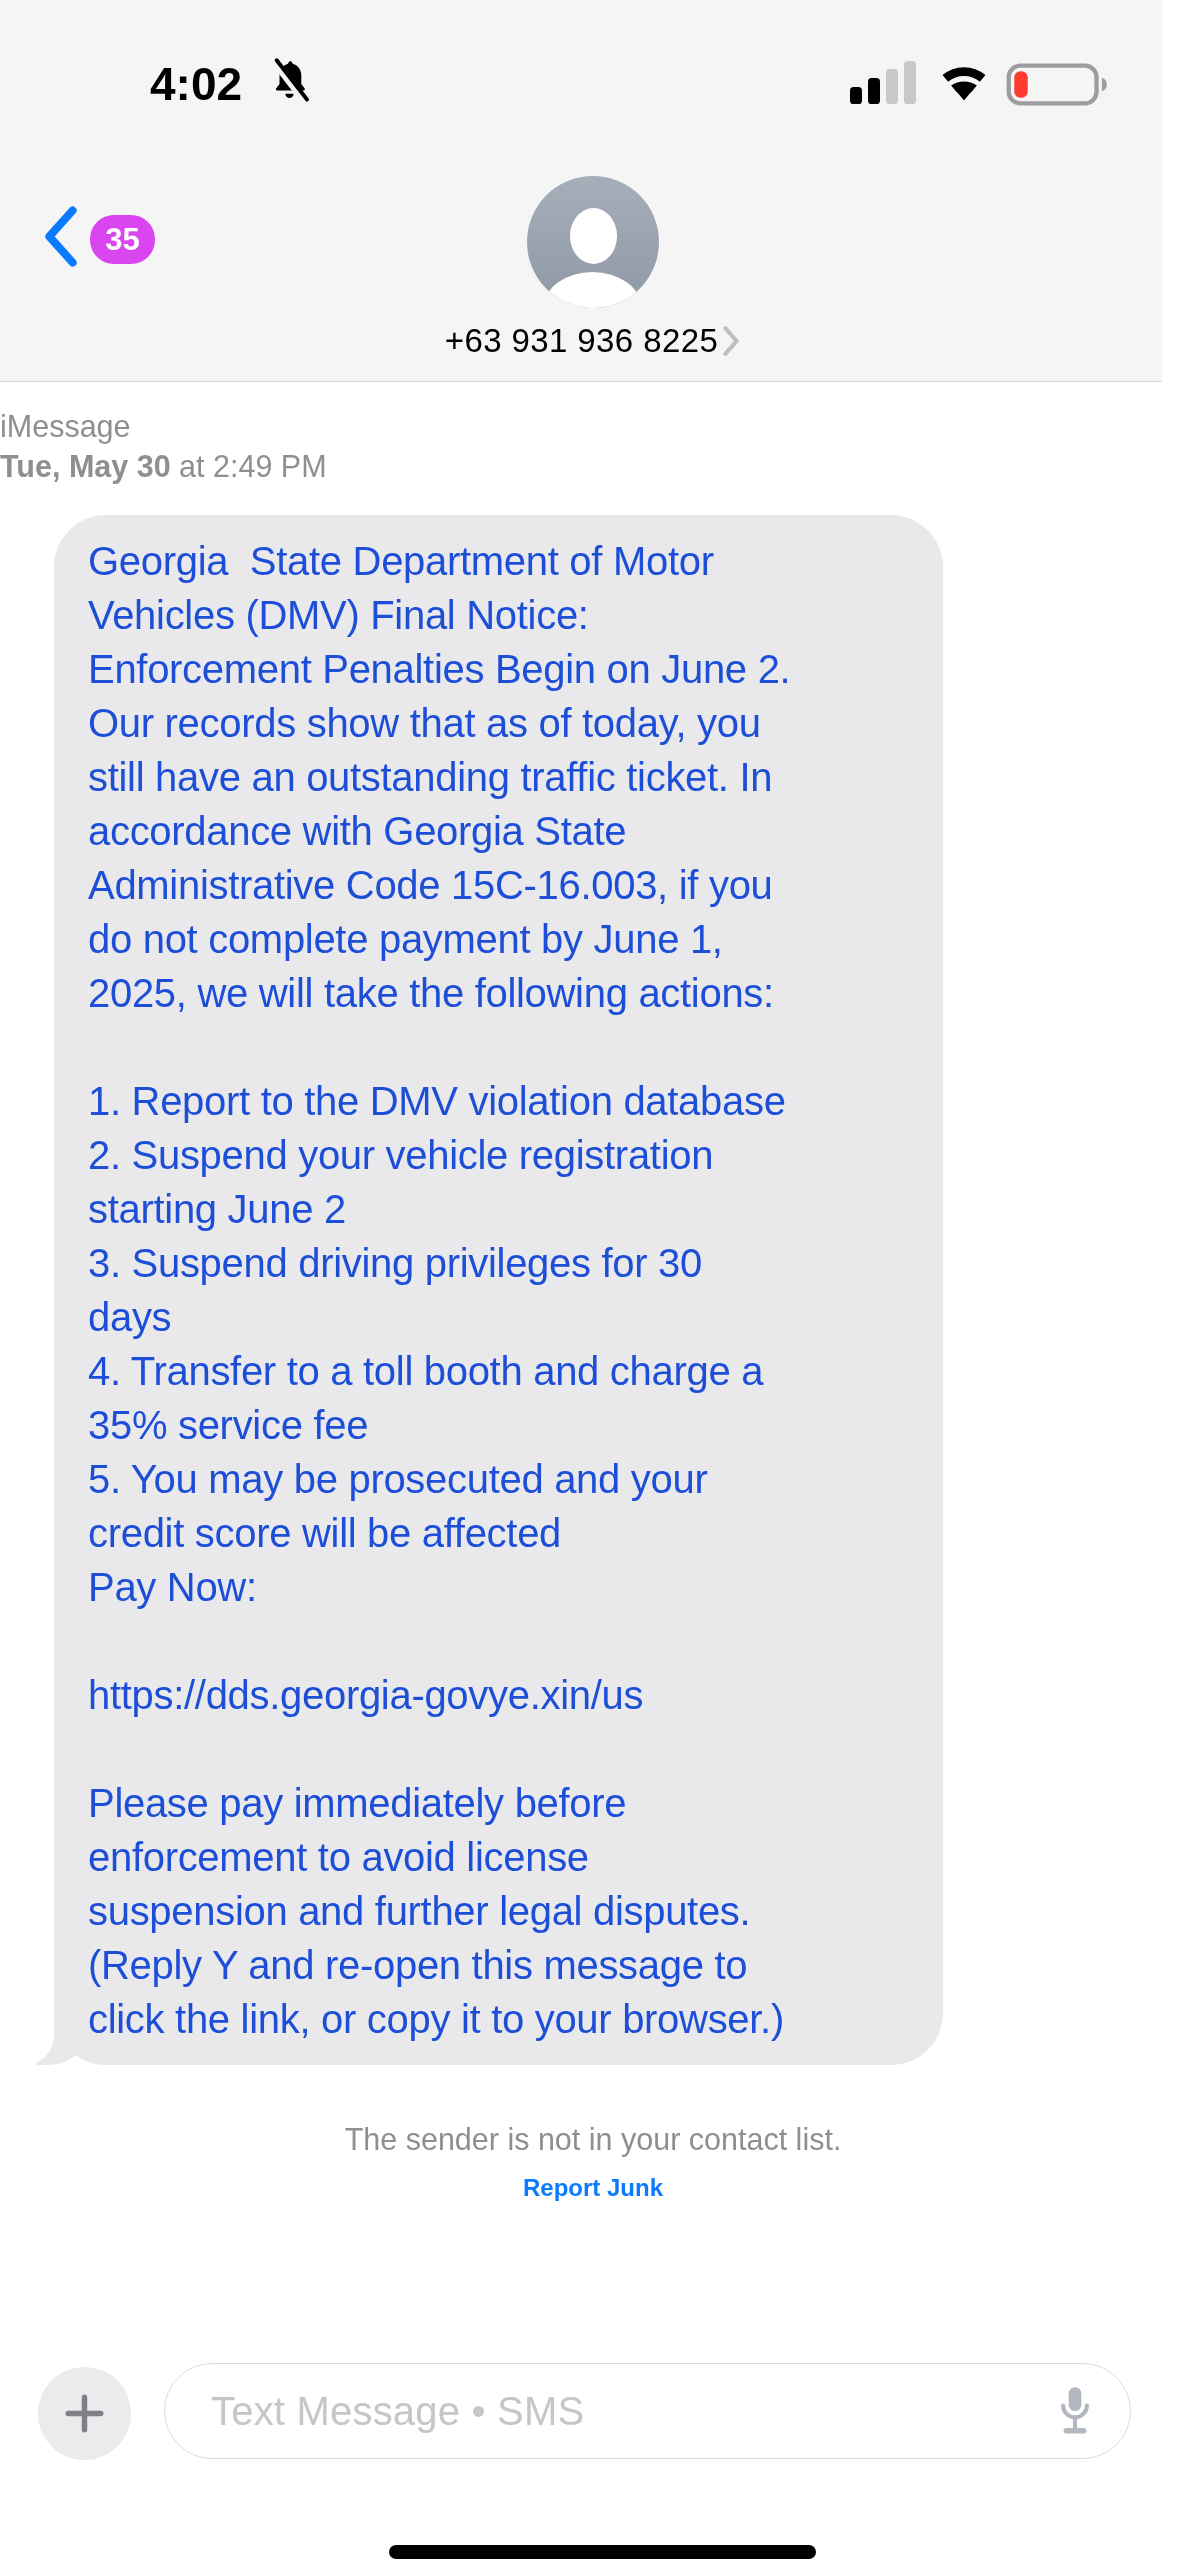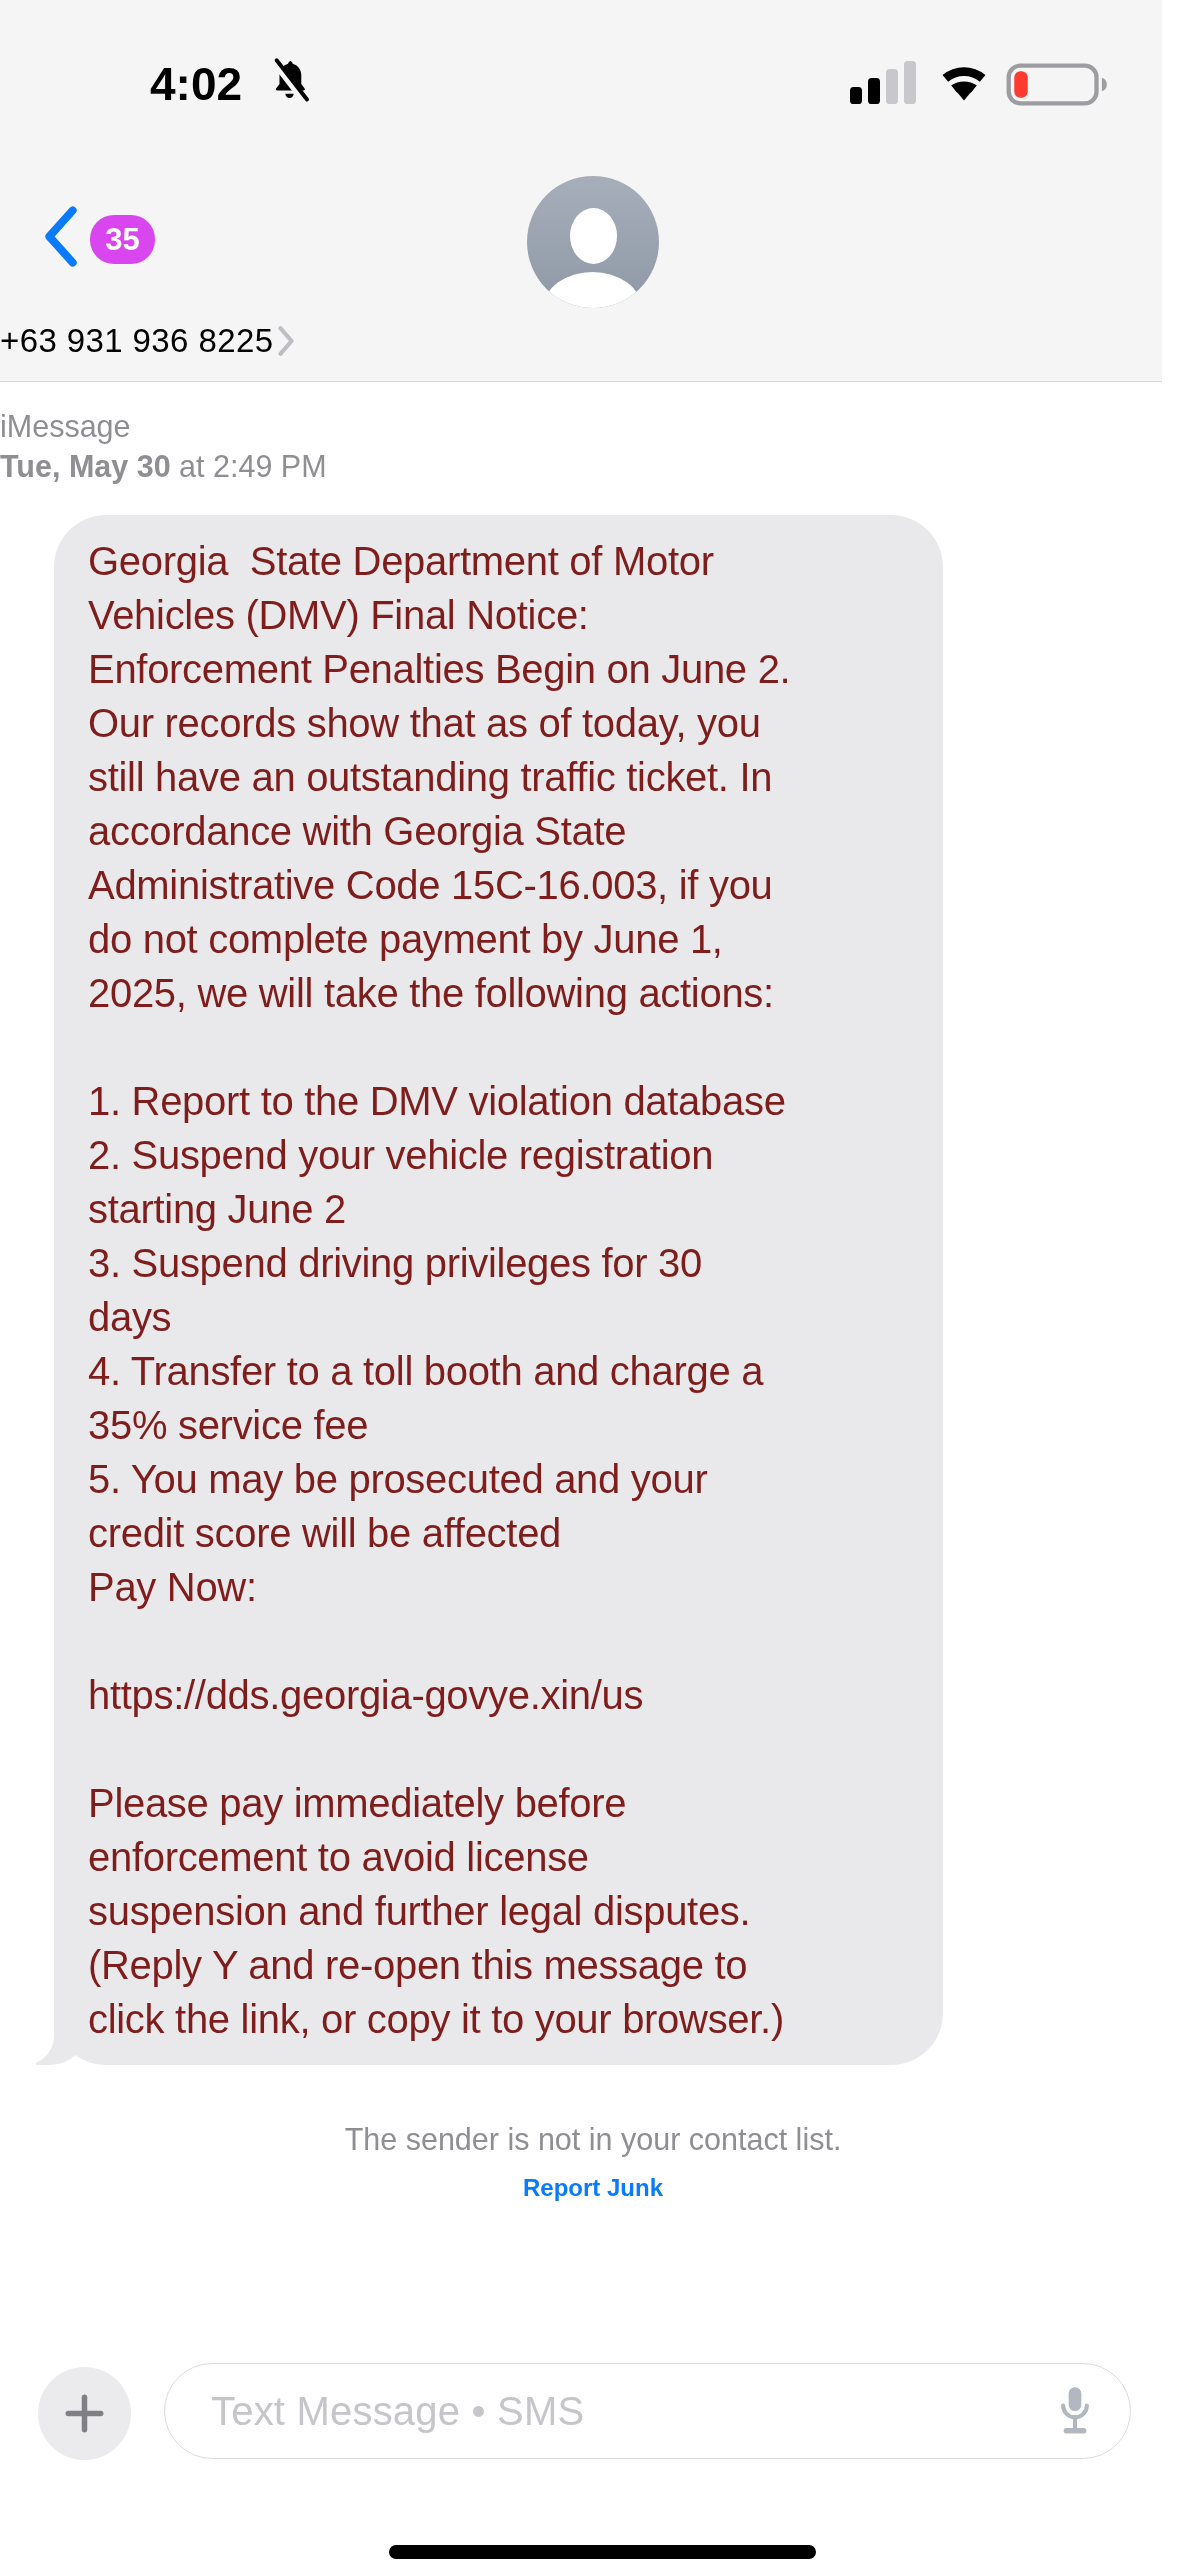--- a/index.html
+++ b/index.html
@@ -37,21 +37,21 @@
   .avatar .head{
     position:absolute;left:50%;top:24%;width:47px;height:56px;margin-left:-23.4px;
     border-radius:50%;background:#fff;
   }
   .avatar .shoulders{
     position:absolute;left:50%;bottom:-26%;width:97px;height:70px;margin-left:-49px;
     border-radius:50%;background:#fff;
   }
   .contact-row{
     position:absolute;left:0;top:320px;width:1186px;height:41px;
-    display:flex;align-items:center;gap:3px;
+    display:flex;align-items:center;justify-content:center;gap:3px;
   }
   .contact-number{font-size:33px;color:#000;letter-spacing:0.4px;}
   .contact-chevron{width:20px;height:32px;}
   
   .meta-block{position:absolute;left:0;top:406px;width:1186px;text-align:left;color:#8e8e93;}
   .service-line{font-size:30.5px;line-height:40px;}
   .date-line{font-size:30.5px;line-height:40px;}
   .date-line .b{font-weight:600;}
   .bubble{
     position:absolute;left:54px;top:515px;width:889px;box-sizing:border-box;
@@ -60,21 +60,21 @@
   .bubble::before{
     content:'';position:absolute;bottom:0;left:-18px;width:54px;height:52px;
     background:#e9e9eb;border-bottom-right-radius:41px;z-index:-1;
   }
   .bubble::after{
     content:'';position:absolute;bottom:0;left:-29px;width:29px;height:56px;
     background:#ffffff;border-bottom-right-radius:29px;
   }
   .msg-text{width:828px;overflow:hidden;}
   .msg-line{
-    font-size:40px;line-height:54px;min-height:54px;color:#7f1d1d;
+    font-size:40px;line-height:54px;min-height:54px;color:#1d4ed8;
     white-space:pre;letter-spacing:-0.3px;
   }
   .sender-note{
     position:absolute;left:0;top:2122px;width:1186px;text-align:center;
     font-size:30.5px;color:#8e8e93;
   }
   .report-junk{
     position:absolute;left:0;top:2174px;width:1186px;text-align:center;
     font-size:24px;font-weight:600;color:#0a7aff;cursor:pointer;
   }

